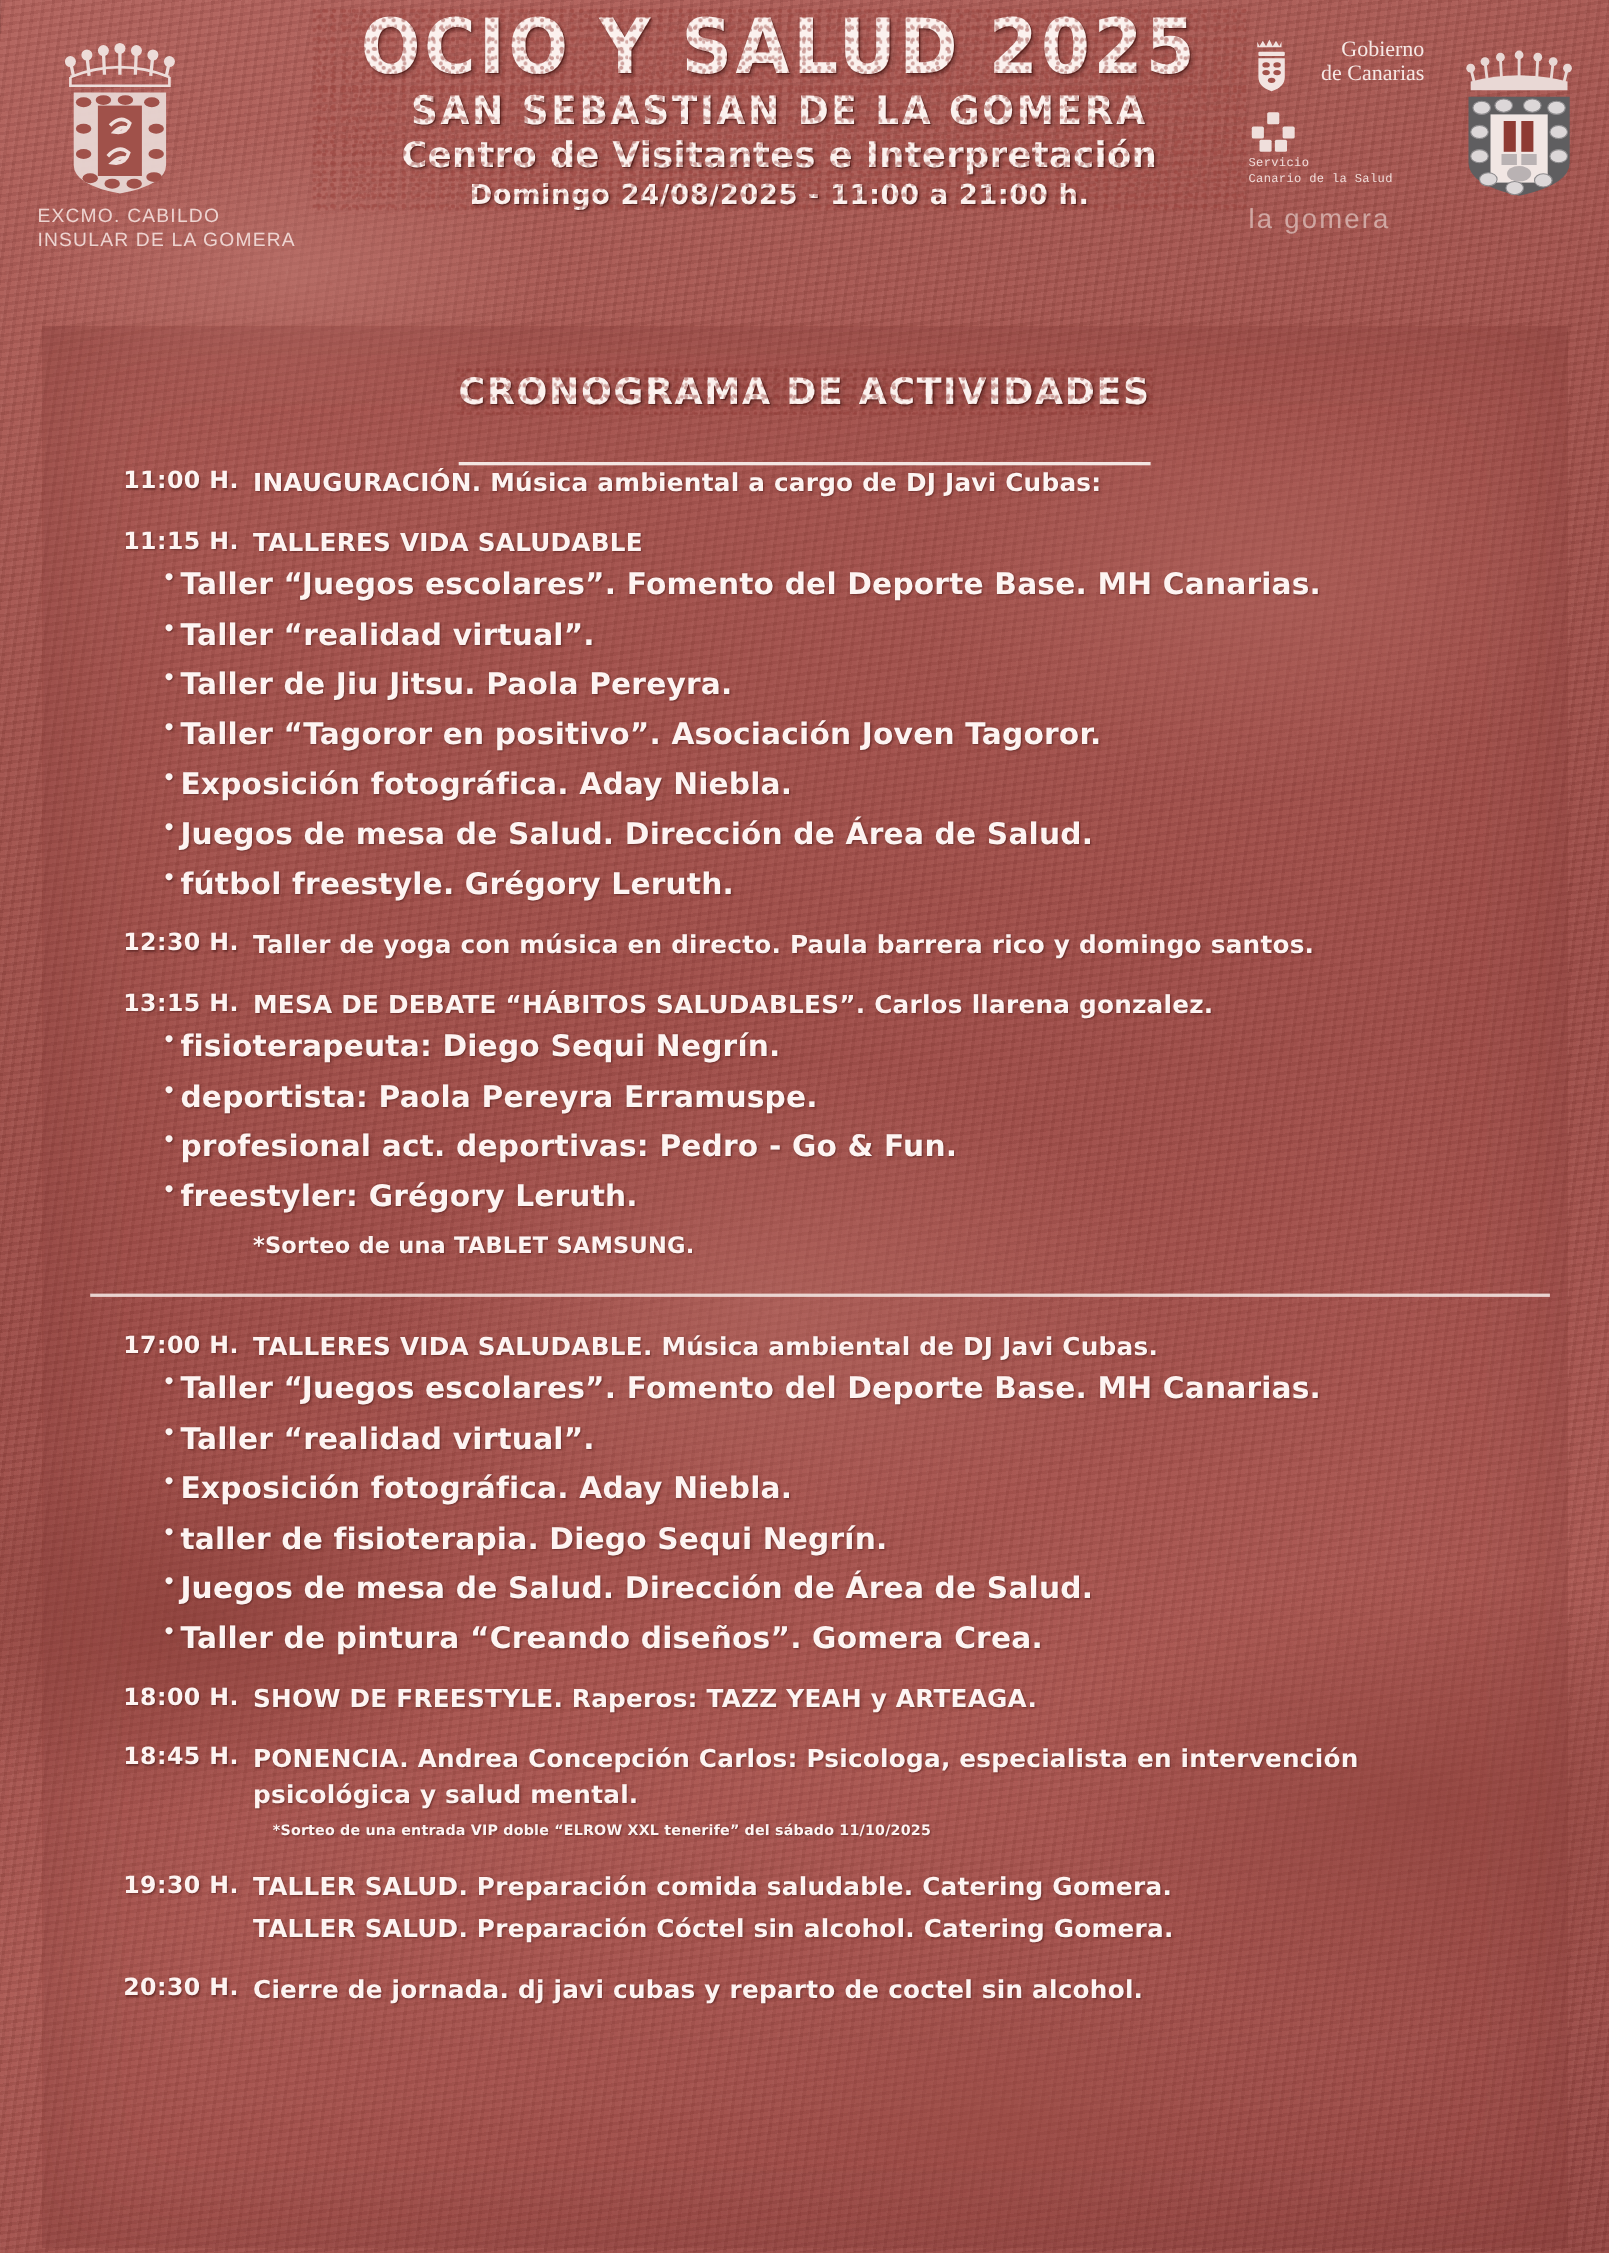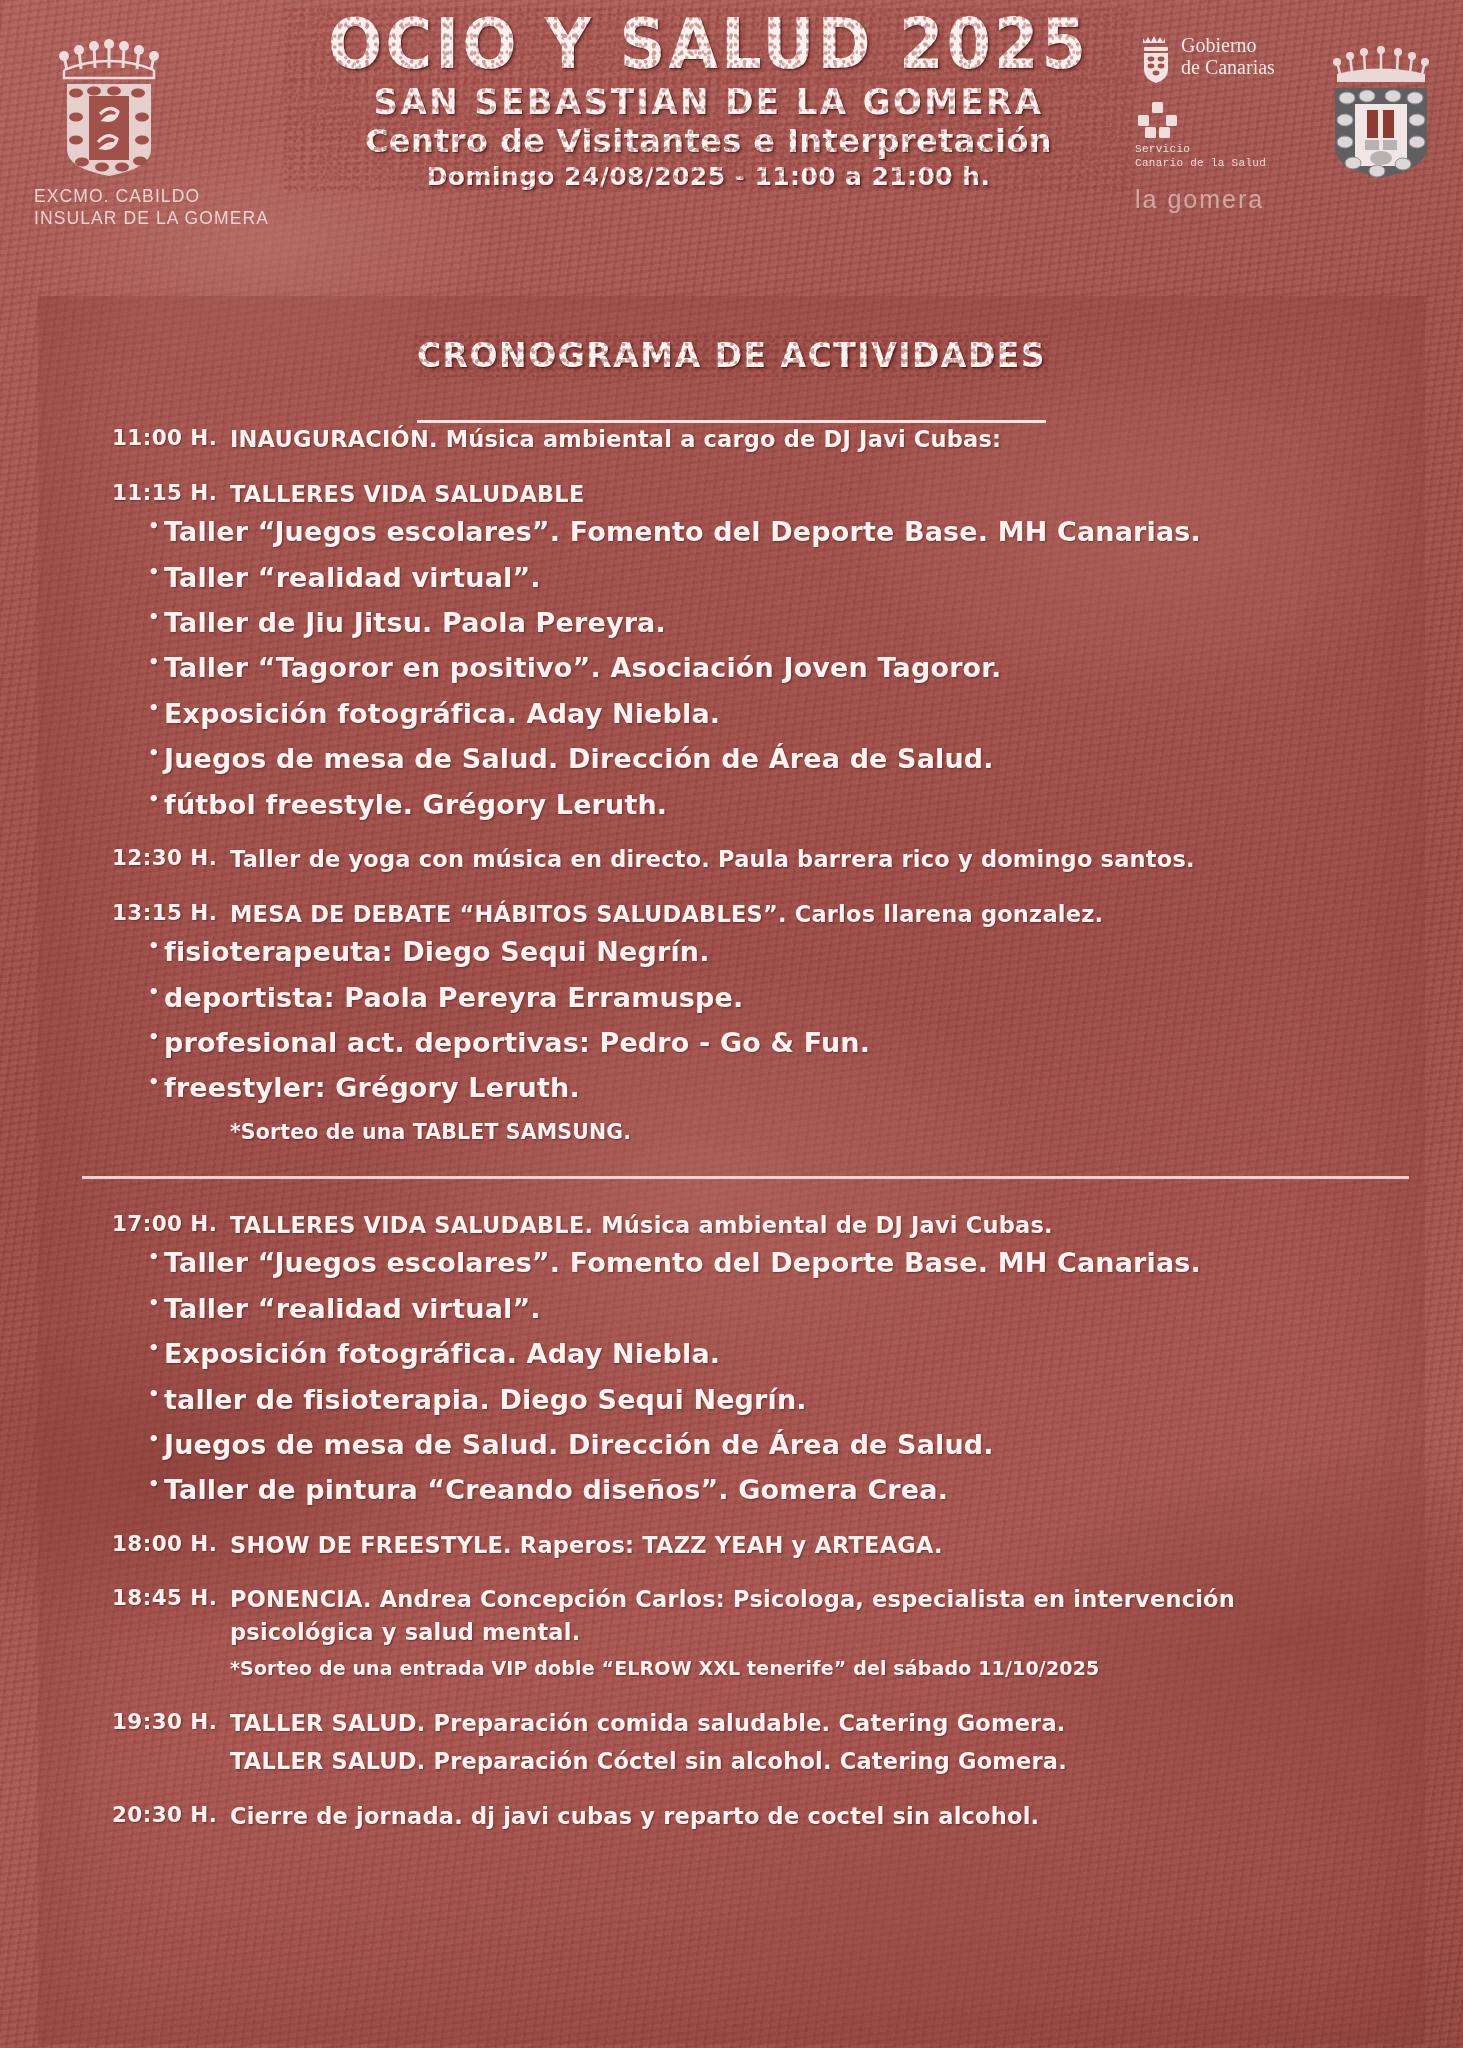--- a/index.html
+++ b/index.html
@@ -152,21 +152,21 @@
     flex: 0 0 auto;
     padding-top: 30px;
     display: flex;
     gap: 6px;
     align-items: flex-start;
     justify-content: flex-end;
     padding-right: 22px;
     position: relative;
   }
   .gc-stack { width: 180px; }
-  .gc-row { display: flex; align-items: center; gap: 4px; }
+  .gc-row { display: flex; align-items: center; gap: 24px; text-align: right; }
   .gc-text {
     color: #f6e8e5;
     font-family: "Liberation Serif", serif;
     font-size: 20px;
     line-height: 1.08;
   }
   .scs-block { margin-top: 16px; }
   .scs-text {
     color: #f0dcd9;
     font-size: 11px;
@@ -262,21 +262,21 @@
     font-size: 18px;
   }
   .note {
     font-size: 20.5px;
     margin: 2px 0 6px 0;
     letter-spacing: .15px;
     font-family: "DejaVu Sans", sans-serif;
     font-weight: bold;
     text-shadow: 1px 1px 2px rgba(70,22,20,.6);
   }
-  .note.tiny { font-size: 19px; }
+  .note.tiny { font-size: 13px; margin-left: 18px; }
   .block { margin-bottom: 22px; }
   .block.tight { margin-bottom: 14px; }
   .divider {
     height: 3px;
     background: #f0dfdc;
     margin: 26px 16px 30px 44px;
     opacity: .92;
   }
 
   

